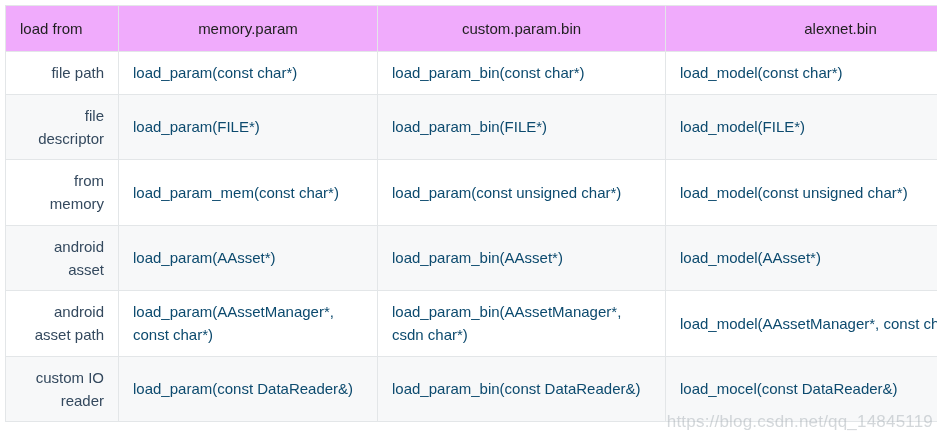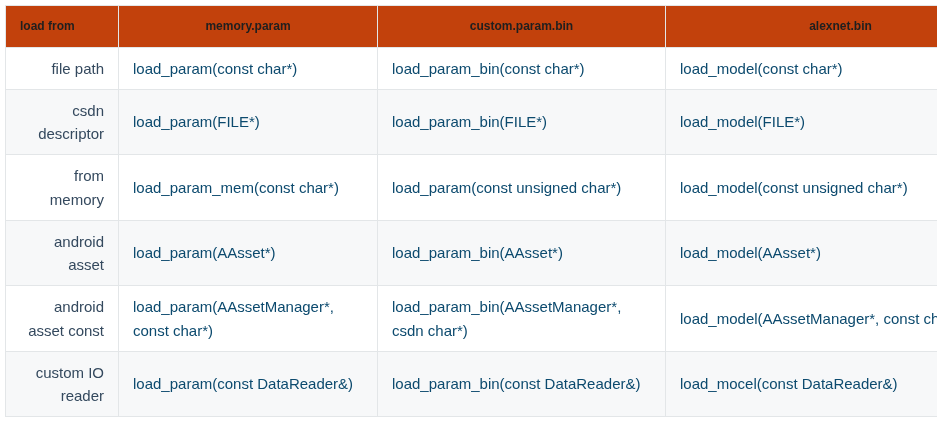--- a/index.html
+++ b/index.html
@@ -43,24 +43,24 @@
   table.api-table td {
     border: 1px solid #e3e6e8;
     padding: 9px 14px;
     vertical-align: middle;
     line-height: 1.55;
     word-wrap: break-word;
     overflow-wrap: break-word;
   }
 
   table.api-table thead th {
-    font-weight: bold;
+    font-weight: normal;
     color: #1f1f1f;
-    font-size: 12px;
-    background: #c2410c;
+    font-size: 15px;
+    background: #f0abfc;
     text-align: center;
     padding-top: 11px;
     padding-bottom: 11px;
   }
   table.api-table thead th.col-head-first {
     text-align: left;
     padding-left: 14px;
   }
 
   table.api-table tbody tr.shaded td {
@@ -114,46 +114,47 @@
       </tr>
     </thead>
     <tbody>
       <tr class="plain">
         <td class="rowlabel">file path</td>
         <td class="sig">load_param(const char*)</td>
         <td class="sig">load_param_bin(const char*)</td>
         <td class="sig">load_model(const char*)</td>
       </tr>
       <tr class="shaded">
-        <td class="rowlabel">csdn descriptor</td>
+        <td class="rowlabel">file descriptor</td>
         <td class="sig">load_param(FILE*)</td>
         <td class="sig">load_param_bin(FILE*)</td>
         <td class="sig">load_model(FILE*)</td>
       </tr>
       <tr class="plain">
         <td class="rowlabel">from memory</td>
         <td class="sig">load_param_mem(const char*)</td>
         <td class="sig">load_param(const unsigned char*)</td>
         <td class="sig">load_model(const unsigned char*)</td>
       </tr>
       <tr class="shaded">
         <td class="rowlabel">android asset</td>
         <td class="sig">load_param(AAsset*)</td>
         <td class="sig">load_param_bin(AAsset*)</td>
         <td class="sig">load_model(AAsset*)</td>
       </tr>
       <tr class="plain">
-        <td class="rowlabel">android asset const</td>
+        <td class="rowlabel">android asset path</td>
         <td class="sig">load_param(AAssetManager*, const char*)</td>
         <td class="sig">load_param_bin(AAssetManager*, csdn char*)</td>
         <td class="sig">load_model(AAssetManager*, const char*)</td>
       </tr>
       <tr class="shaded">
         <td class="rowlabel">custom IO reader</td>
         <td class="sig">load_param(const DataReader&amp;)</td>
         <td class="sig">load_param_bin(const DataReader&amp;)</td>
         <td class="sig">load_mocel(const DataReader&amp;)</td>
       </tr>
     </tbody>
   </table>
 
+  <div class="watermark">https://blog.csdn.net/qq_14845119</div>
 
 </div>
 
 </body></html>

